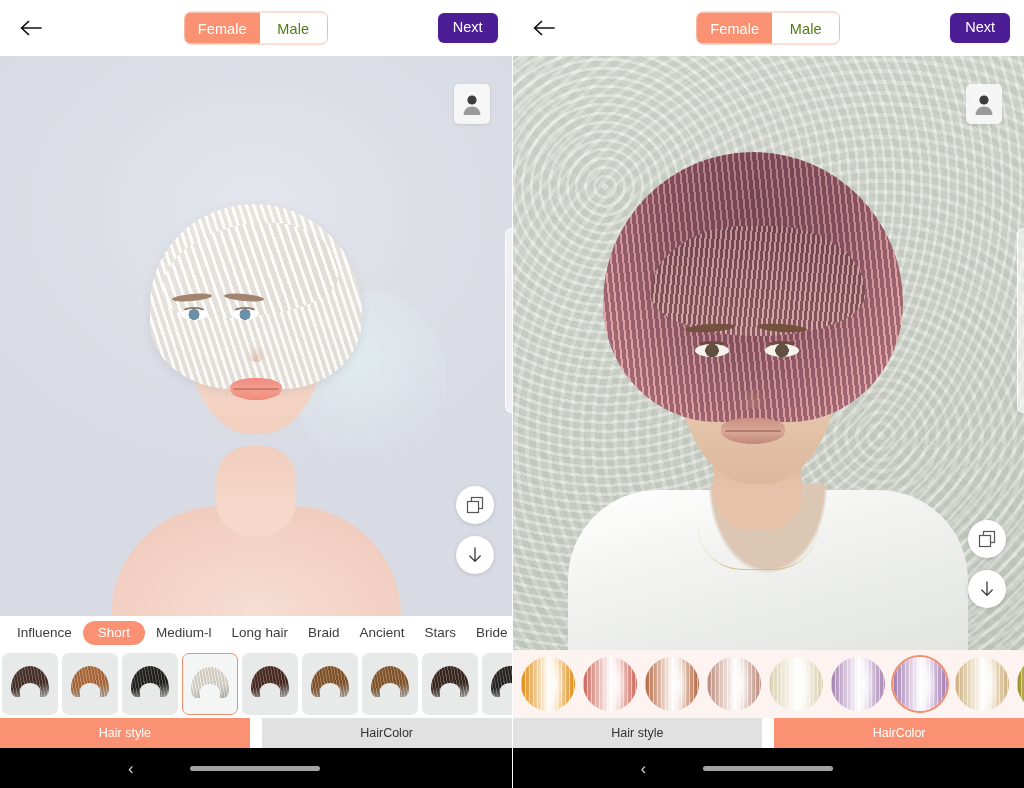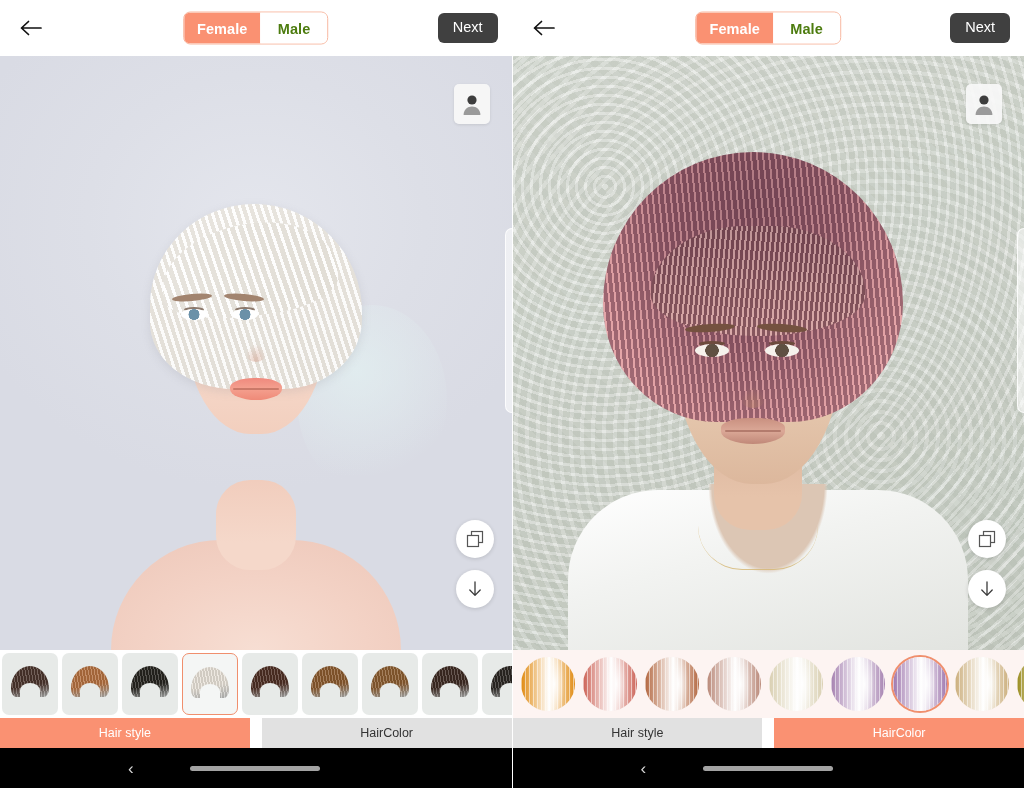--- a/index.html
+++ b/index.html
@@ -55,42 +55,41 @@
     position: absolute;
     left: 50%;
     top: 50%;
     transform: translate(-50%, -50%);
     display: flex;
     border: 1px solid #f8b79f;
     border-radius: 7px;
     overflow: hidden;
     background: #ffffff;
     height: 33px;
-    font-weight: bold;
   }
   .seg-item {
     min-width: 67px;
     padding: 0 13px;
     display: flex;
     align-items: center;
     justify-content: center;
     font-size: 14.5px;
     color: #4d7c0f;
     background: #ffffff;
     cursor: pointer;
     letter-spacing: .1px;
   }
   .seg-item.active {
     background: #fa9172;
     color: #ffffff;
   }
 
   .next-btn {
     margin-left: auto;
-    background: #404040;
+    background: #4c1d95;
     color: #ffffff;
     font-size: 14.5px;
     border-radius: 6px;
     padding: 7px 15px 8px;
     cursor: pointer;
     line-height: 1;
     flex: 0 0 auto;
   }
 
   
@@ -501,20 +500,30 @@
         </svg>
       </div>
 
       <div class="fab download">
         <svg width="20" height="20" viewBox="0 0 20 20">
           <path d="M10 3 V16 M4.8 11 L10 16.4 L15.2 11" stroke="#3a3a3a" stroke-width="1.3" fill="none" stroke-linecap="round" stroke-linejoin="round"></path>
         </svg>
       </div>
     </div>
 
+    <div class="cat-bar">
+      <div class="cat-item">Influence</div>
+      <div class="cat-item active">Short</div>
+      <div class="cat-item">Medium-l</div>
+      <div class="cat-item">Long hair</div>
+      <div class="cat-item">Braid</div>
+      <div class="cat-item">Ancient</div>
+      <div class="cat-item">Stars</div>
+      <div class="cat-item">Bride</div>
+    </div>
 
     <div class="thumb-strip" id="thumb-strip">
         <div class="thumb">
           <div class="wig" style="background: repeating-linear-gradient(80deg, rgba(255, 255, 255, 0.22) 0px, rgba(255, 255, 255, 0.22) 1px, rgba(0, 0, 0, 0.1) 1px, rgba(0, 0, 0, 0.1) 3px), linear-gradient(170deg, rgb(74, 52, 44) 0%, rgb(74, 52, 44) 60%, rgba(0, 0, 0, 0.25) 100%);"></div>
         </div>
         <div class="thumb">
           <div class="wig" style="background: repeating-linear-gradient(80deg, rgba(255, 255, 255, 0.22) 0px, rgba(255, 255, 255, 0.22) 1px, rgba(0, 0, 0, 0.1) 1px, rgba(0, 0, 0, 0.1) 3px), linear-gradient(170deg, rgb(180, 112, 63) 0%, rgb(180, 112, 63) 60%, rgba(0, 0, 0, 0.25) 100%);"></div>
         </div>
         <div class="thumb">
           <div class="wig" style="background: repeating-linear-gradient(80deg, rgba(255, 255, 255, 0.22) 0px, rgba(255, 255, 255, 0.22) 1px, rgba(0, 0, 0, 0.1) 1px, rgba(0, 0, 0, 0.1) 3px), linear-gradient(170deg, rgb(38, 36, 31) 0%, rgb(38, 36, 31) 60%, rgba(0, 0, 0, 0.25) 100%);"></div>

